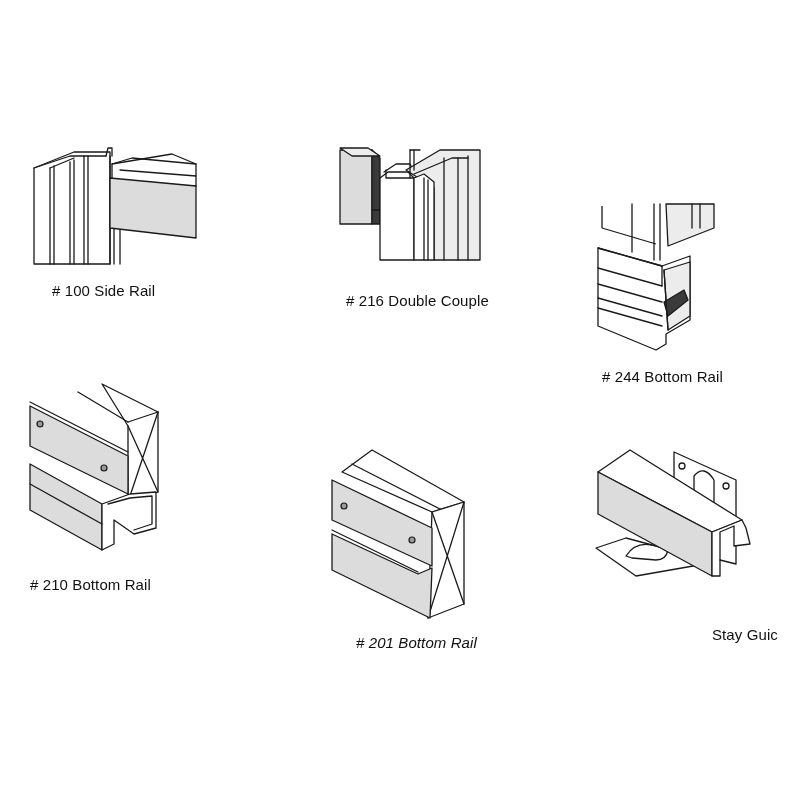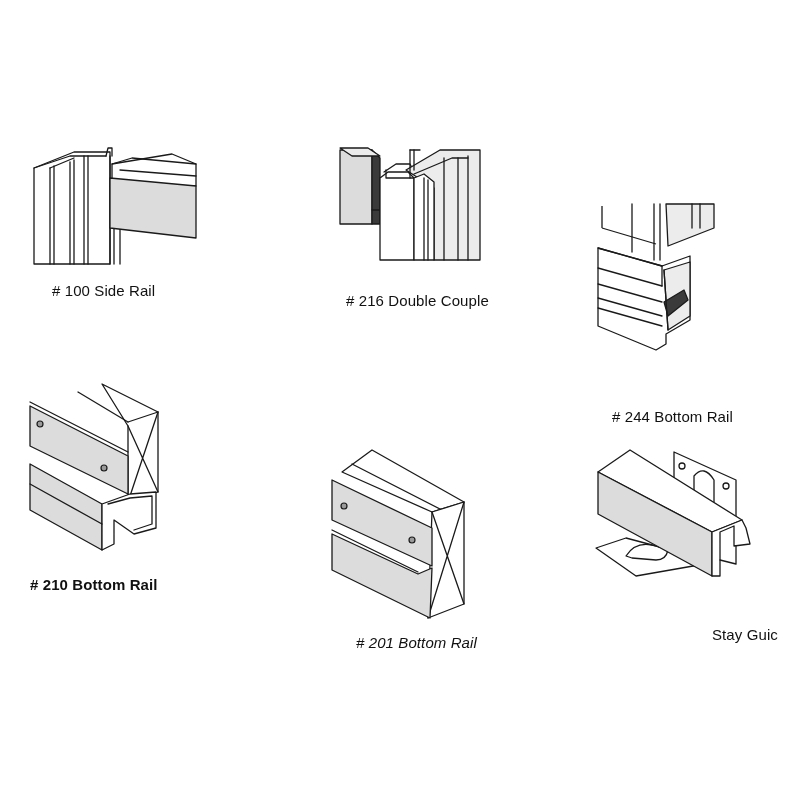--- a/index.html
+++ b/index.html
@@ -85,42 +85,42 @@
     <path class="ln" d="M2,44 L66,62"></path>
     <path class="ln" d="M2,64 L66,82"></path>
     <path class="ln" d="M2,80 L66,98"></path>
     <path class="ln" d="M2,94 L66,112"></path>
     <path class="ln" d="M2,104 L66,122"></path>
     <path class="ln" d="M66,62 L66,82"></path>
     <path class="sh2" d="M68,66 L94,58 L94,112 L72,126 Z"></path>
     <path class="dk2" d="M68,98 L88,86 L92,96 L72,112 Z"></path>
     <path class="ln" d="M68,66 L72,126"></path>
   </svg>
-  <div class="label" style="left:16px;top:164px;margin-top:40px;"># 244 Bottom Rail</div>
+  <div class="label" style="left:6px;top:164px;"># 244 Bottom Rail</div>
 </div>
 
 <div class="part" style="left:30px;top:384px;width:170px;height:210px;">
   <svg width="140" height="170" viewBox="0 0 140 170">
 
     <path class="fl" d="M72,0 L128,28 L128,108 L98,118 L98,42 Z"></path>
     <path class="ln" d="M48,8 L98,38"></path>
     <path class="ln" d="M98,38 L128,28"></path>
     <path class="ln" d="M98,42 L128,108 M128,28 L98,118"></path>
 
     <path class="sh" d="M0,22 L98,72 L98,110 L0,62 Z"></path>
     <path class="ln" d="M0,18 L98,68"></path>
     <circle class="hole" cx="10" cy="40" r="3"></circle>
     <circle class="hole" cx="74" cy="84" r="3"></circle>
 
     <path class="sh" d="M0,80 L72,120 L72,166 L0,126 Z"></path>
     <path class="fl" d="M72,120 L100,110 L126,108 L126,144 L104,150 L84,136 L84,160 L72,166 Z"></path>
     <path class="ln" d="M78,120 L100,114 L122,112 L122,140 L104,146"></path>
     <path class="ln" d="M0,100 L72,140"></path>
   </svg>
-  <div class="label" style="left:0px;top:192px;font-weight:bold;"># 210 Bottom Rail</div>
+  <div class="label" style="left:0px;top:192px;"># 210 Bottom Rail</div>
 </div>
 
 <div class="part" style="left:332px;top:450px;width:170px;height:205px;font-style:italic;">
   <svg width="150" height="170" viewBox="0 0 150 170">
 
     <path class="fl" d="M40,0 L132,52 L100,62 L10,22 Z"></path>
     <path class="ln" d="M20,14 L110,60"></path>
 
     <path class="fl" d="M100,62 L132,52 L132,154 L96,168 Z"></path>
     <path class="ln" d="M100,62 L132,154 M132,52 L96,168"></path>

